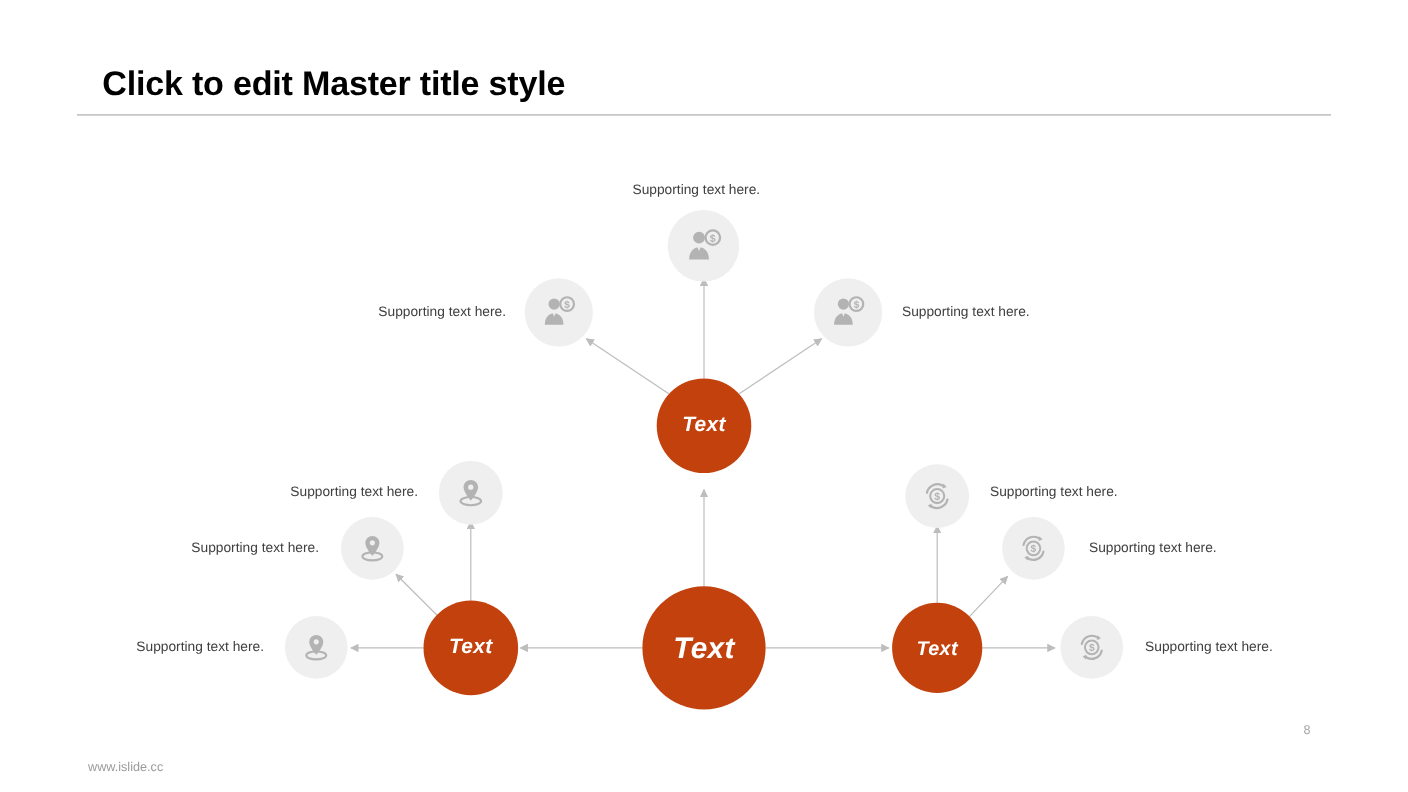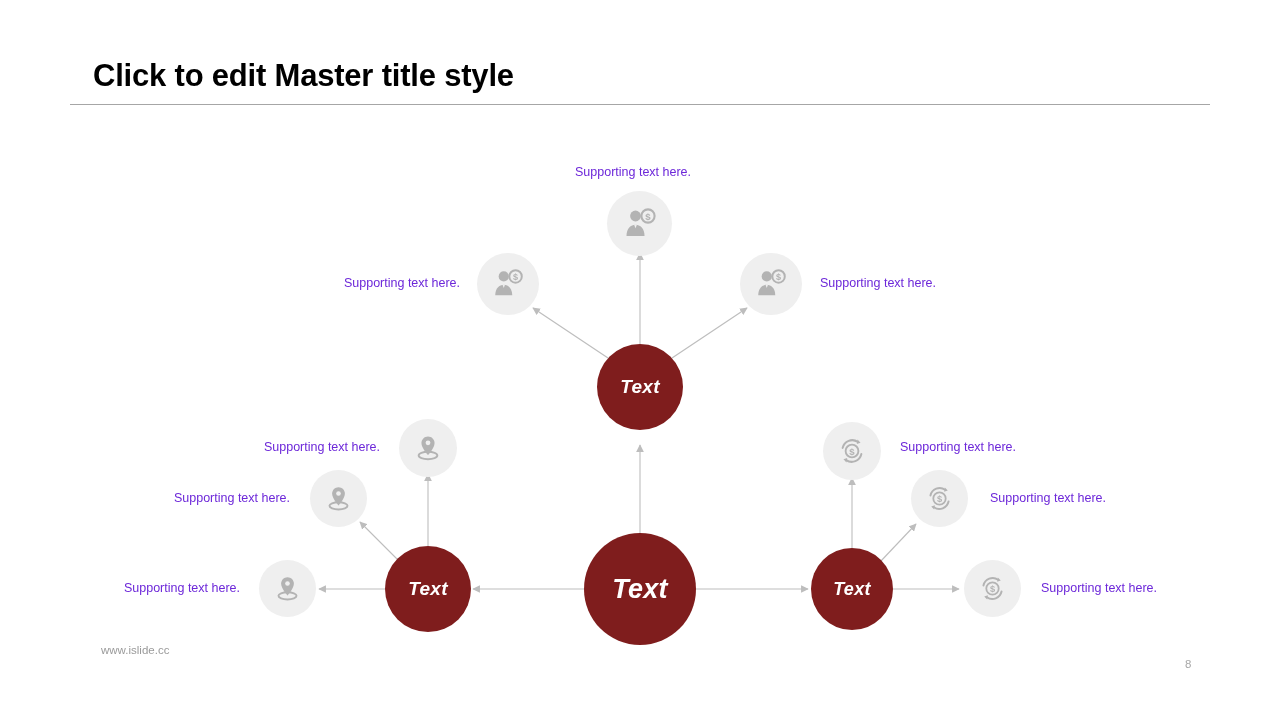--- a/index.html
+++ b/index.html
@@ -50,21 +50,21 @@
     top: 0;
     width: 1280px;
     height: 720px;
     pointer-events: none;
   }
 
   
   .hub {
     position: absolute;
     border-radius: 50%;
-    background: #7f1d1d;
+    background: #c2410c;
     display: flex;
     align-items: center;
     justify-content: center;
     box-sizing: border-box;
   }
   .hub-label {
     color: #ffffff;
     font-weight: bold;
     font-style: italic;
     letter-spacing: 0.3px;
@@ -85,34 +85,33 @@
     display: flex;
     align-items: center;
     justify-content: center;
   }
   .icon-bubble svg { display: block; }
 
   
   .support-label {
     position: absolute;
     font-size: 12.5px;
-    color: #6d28d9;
+    color: #404040;
     white-space: nowrap;
     line-height: 1;
   }
   .support-label.right-align { text-align: right; }
 
   
   #footer-url {
     position: absolute;
     left: 80px;
-    top: 644px;
+    top: 692px;
     font-size: 11.5px;
     color: #9a9a9a;
-    margin-left: 21px;
   }
   #page-number {
     position: absolute;
     left: 1185px;
     top: 658px;
     font-size: 11.5px;
     color: #a8a8a8;
   }
 </style>
 </head>

